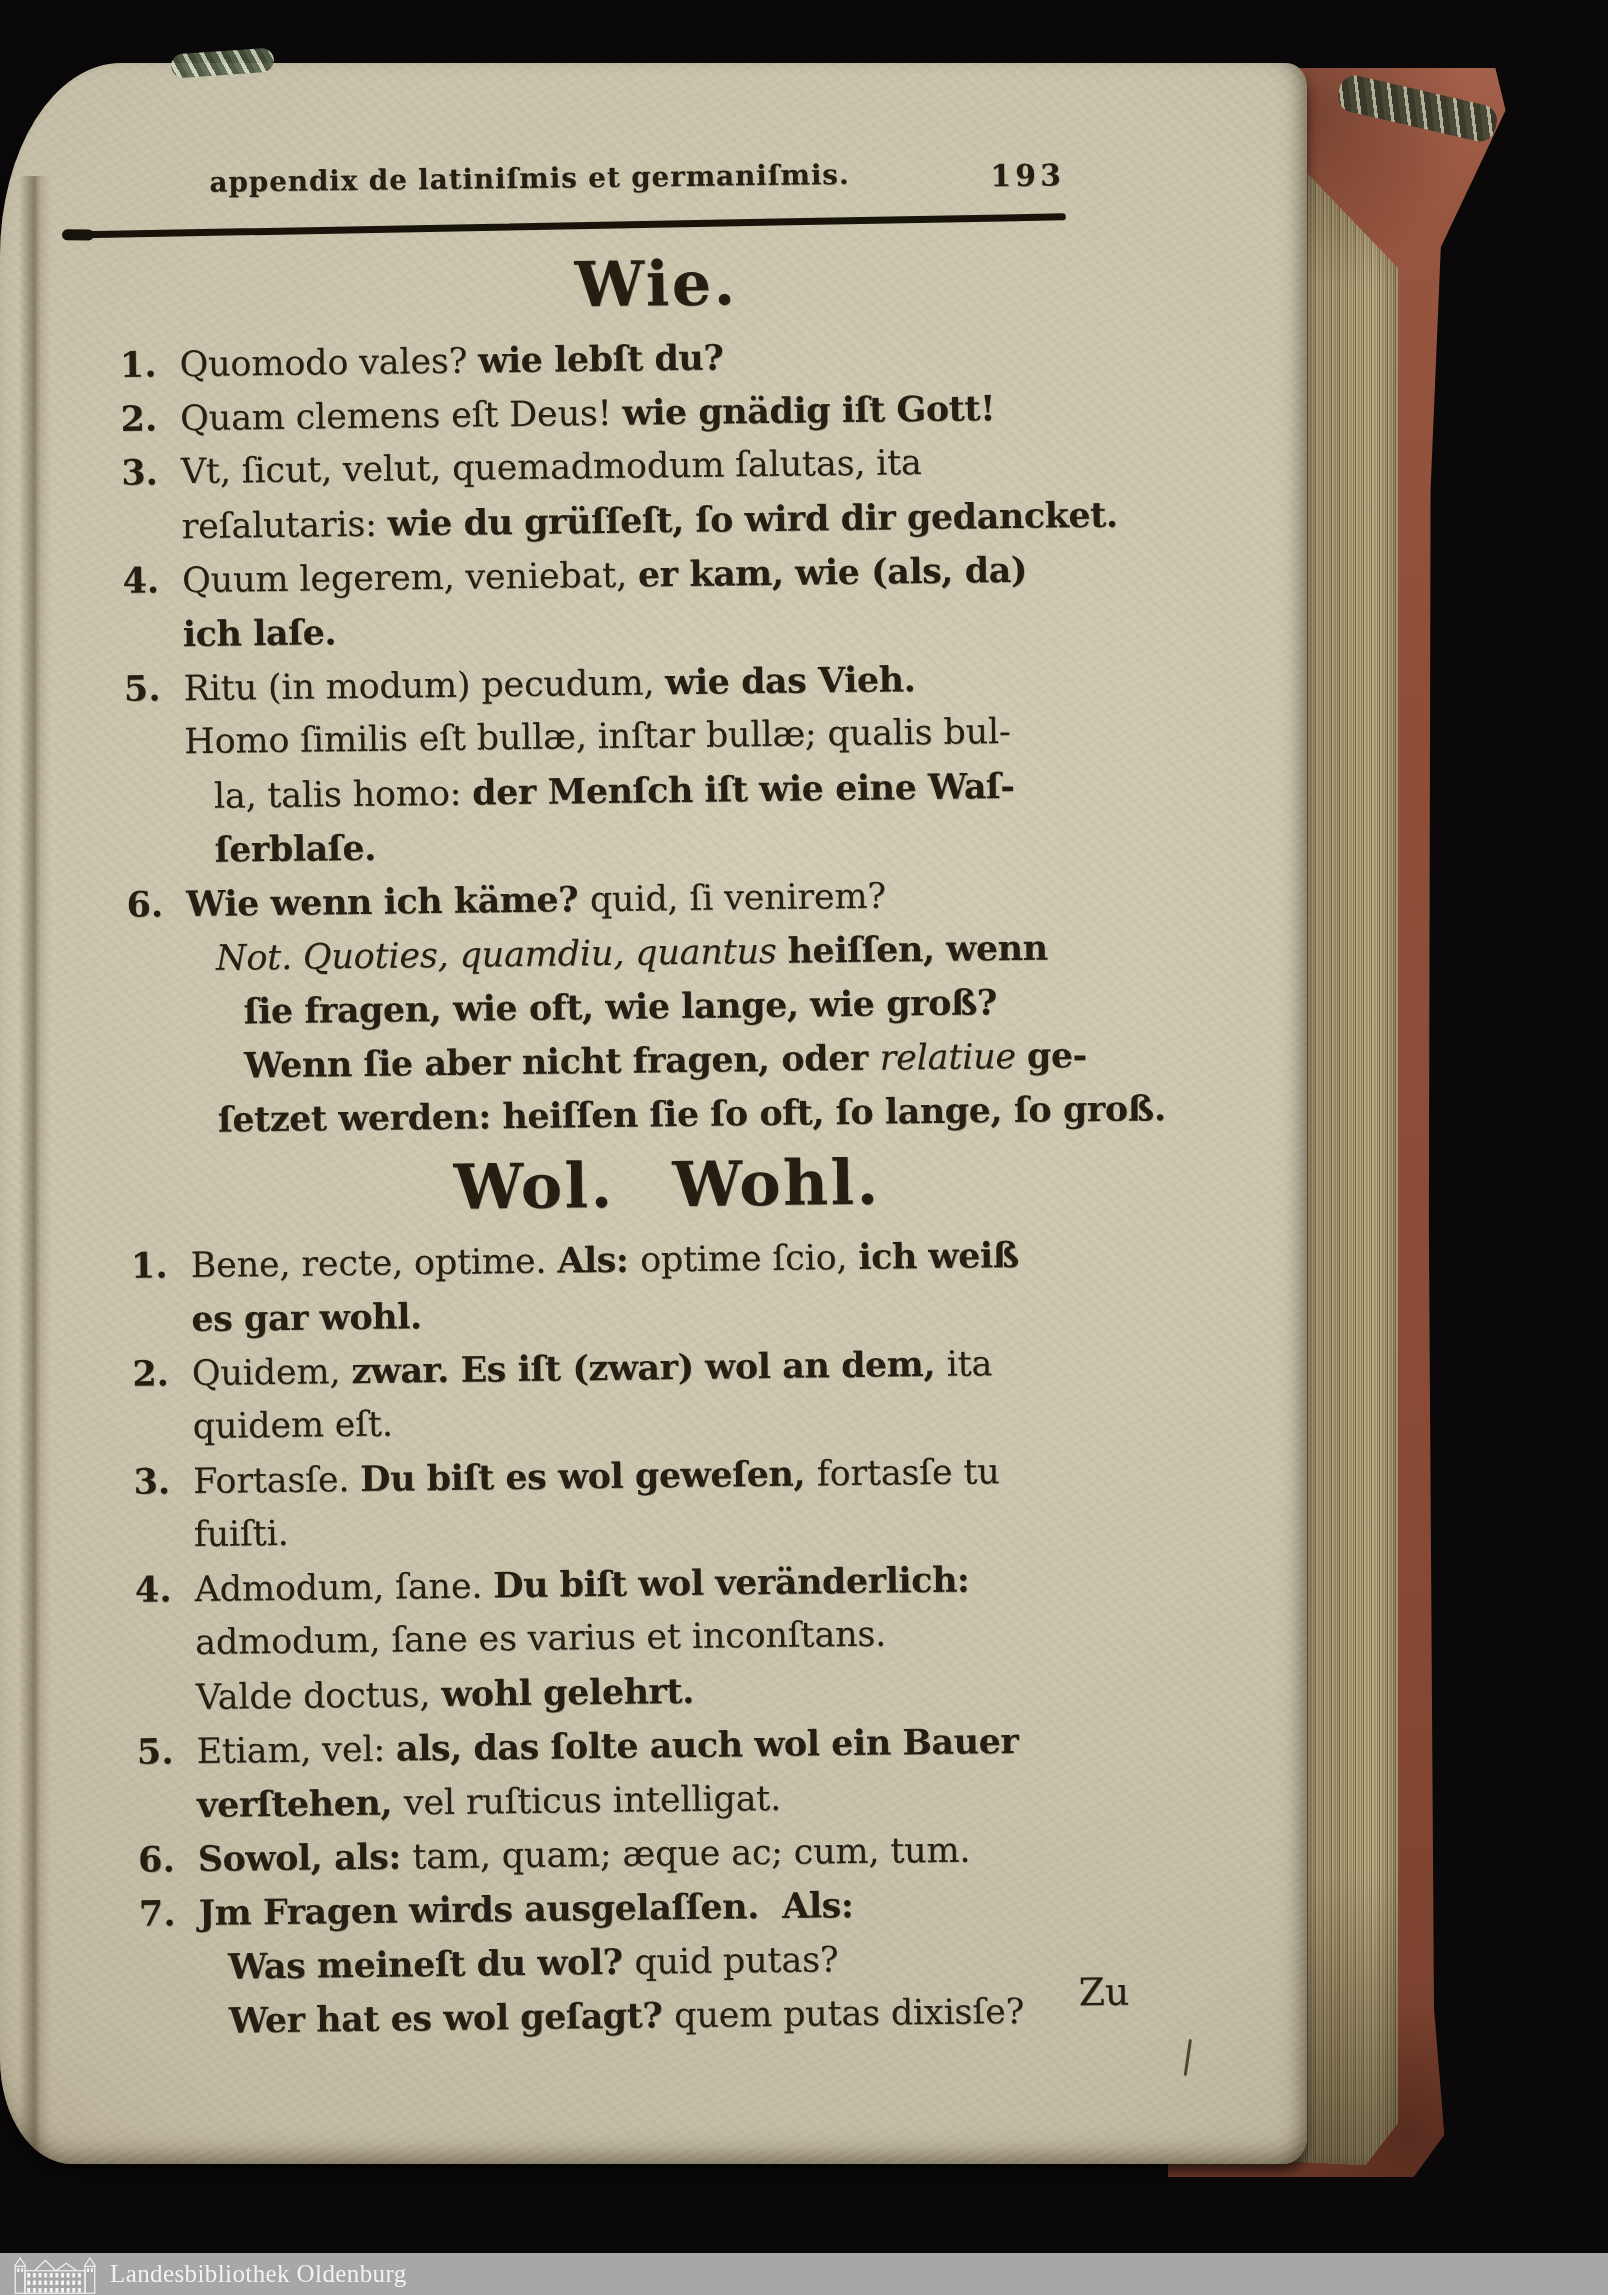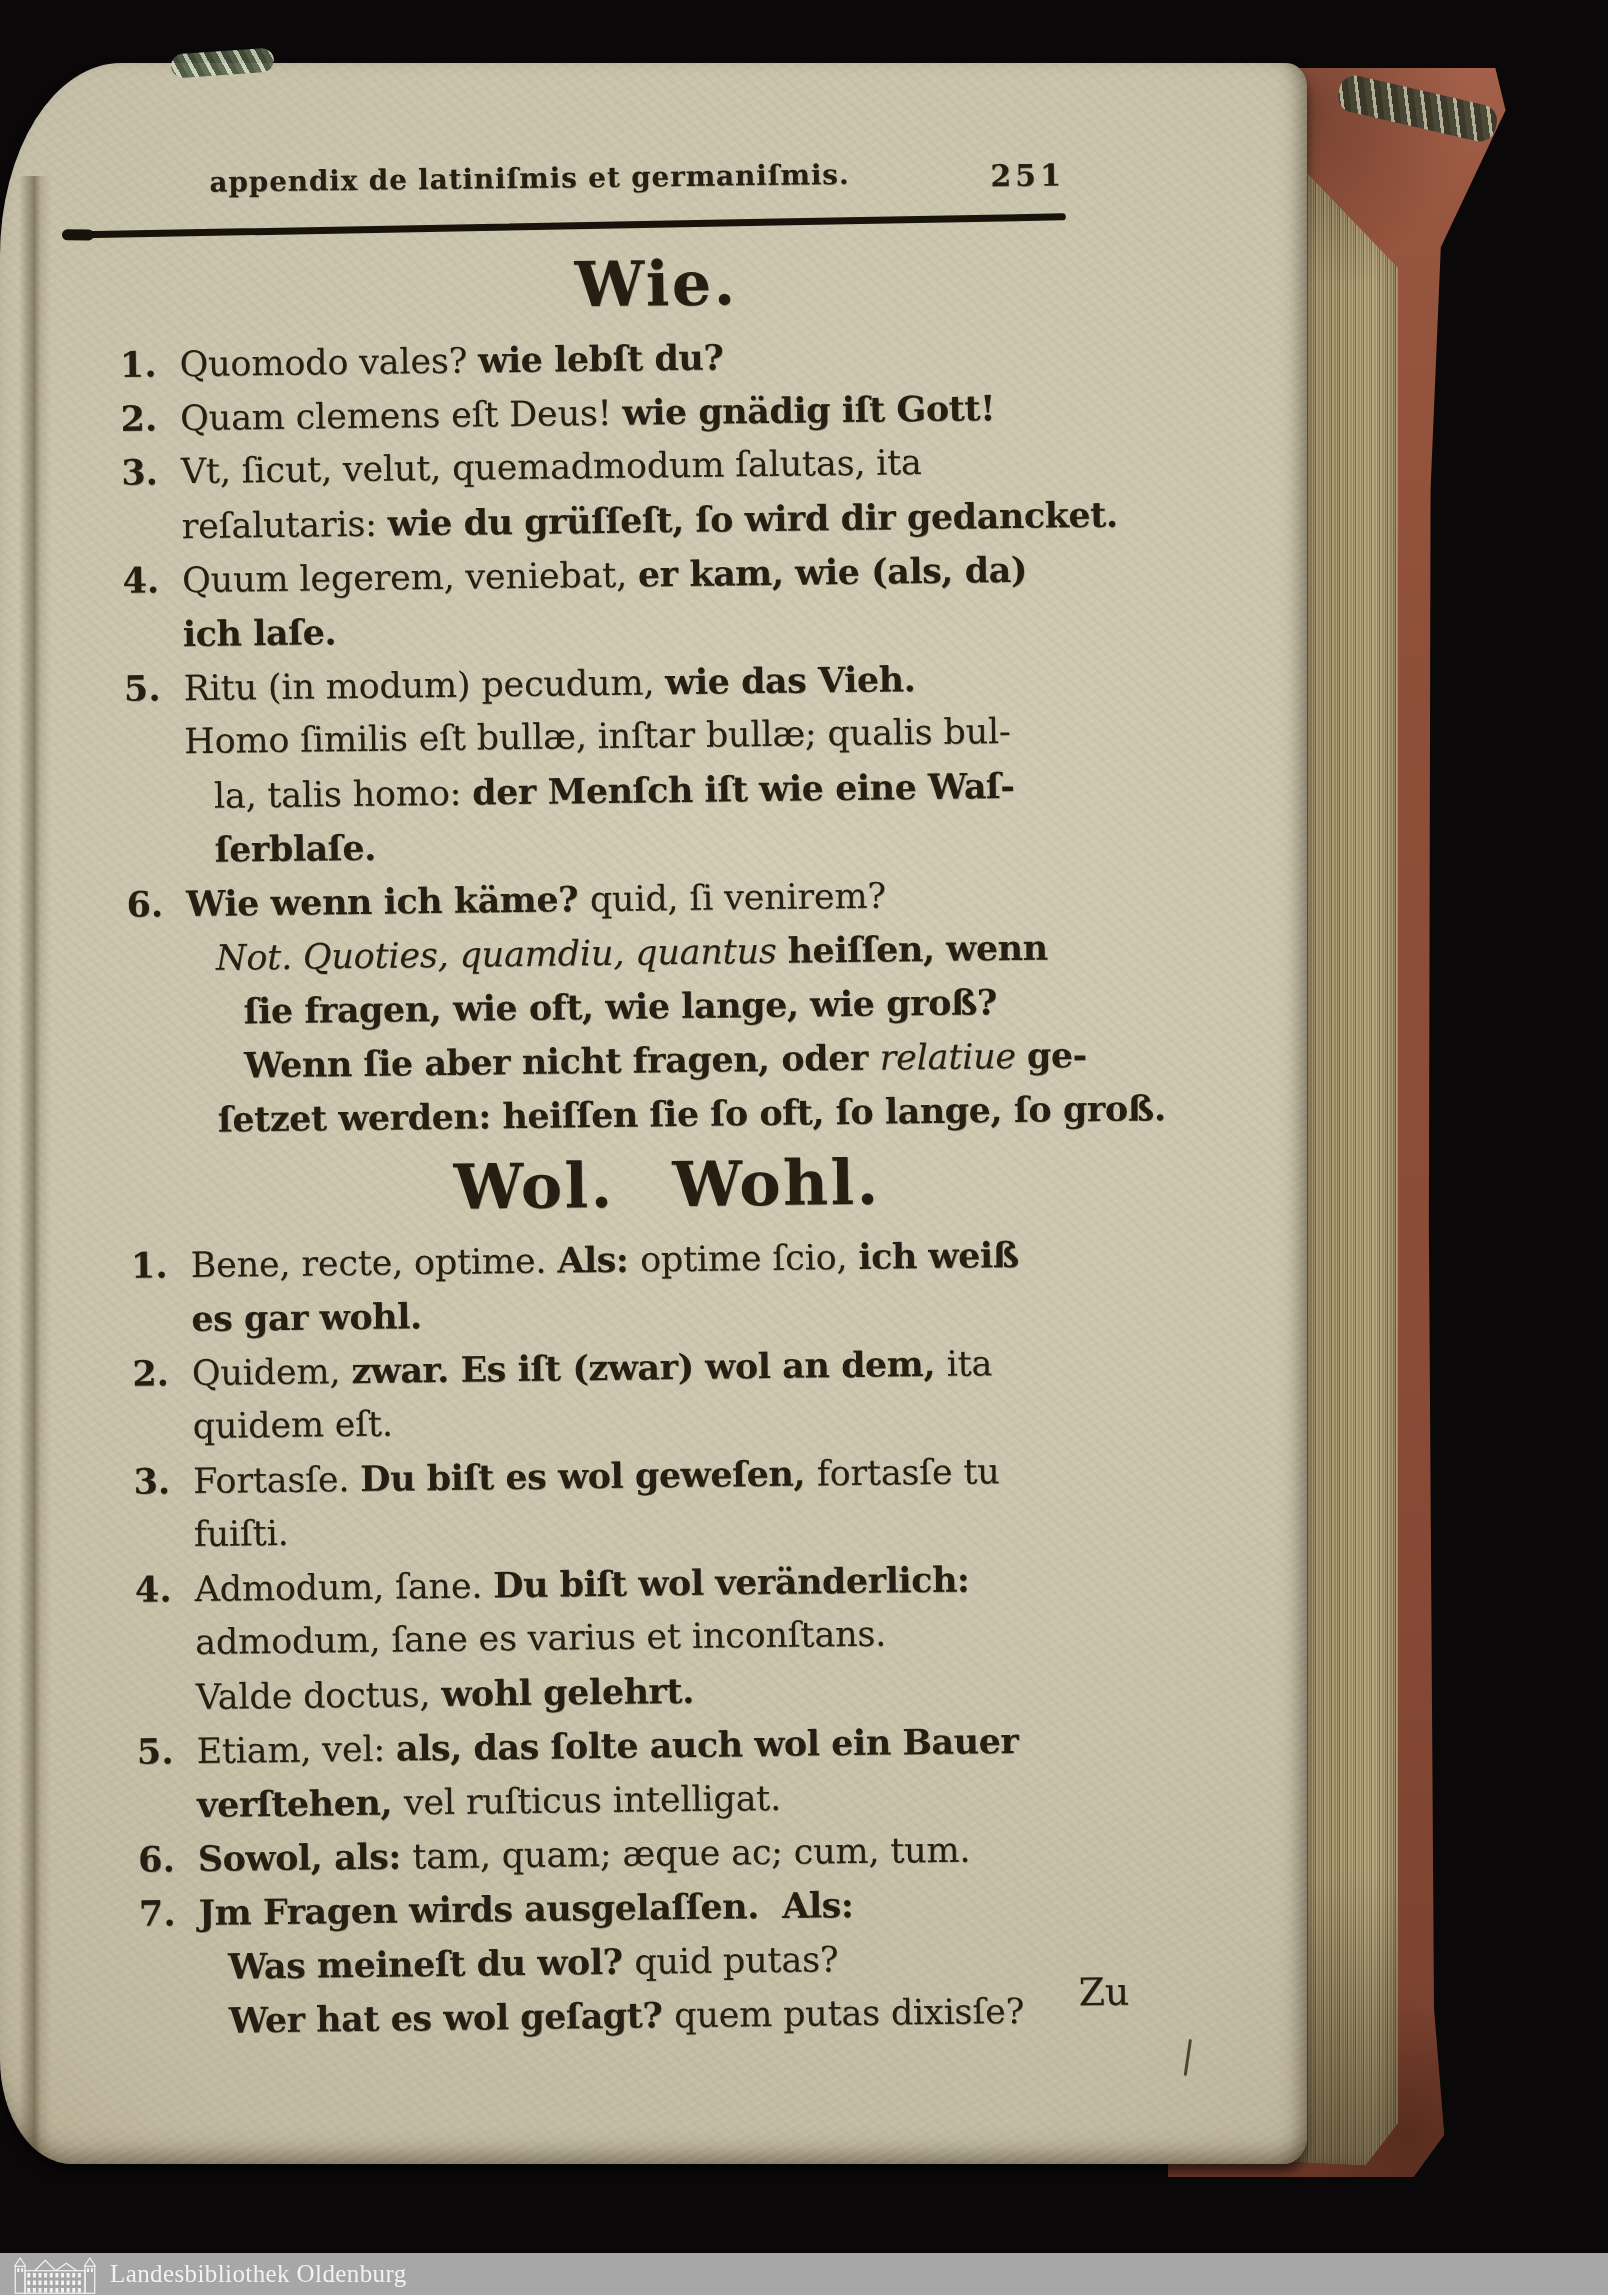--- a/index.html
+++ b/index.html
@@ -115,21 +115,21 @@
   <div class="cover"></div>
   <div class="headband-right"></div>
   <div class="fore-edge"></div>
 
   <div class="page">
     <div class="grain"></div>
     <div class="gutter"></div>
 
     <div class="text-layer">
       <div class="running-title">appendix de latiniſmis et germaniſmis.</div>
-      <div class="page-number">251</div>
+      <div class="page-number">193</div>
       <div class="rule"></div>
 
       <div class="content">
           <div class="section-heading">Wie.</div>
           <div class="line ind0"><span class="num">1.</span><span class="lat">Quomodo vales? </span><span class="frk">wie lebſt du?</span></div>
           <div class="line ind0"><span class="num">2.</span><span class="lat">Quam clemens eſt Deus! </span><span class="frk">wie gnädig iſt Gott!</span></div>
           <div class="line ind0"><span class="num">3.</span><span class="lat">Vt, ſicut, velut, quemadmodum ſalutas, ita</span></div>
           <div class="line ind0"><span class="lat">reſalutaris: </span><span class="frk">wie du grüſſeſt, ſo wird dir gedancket.</span></div>
           <div class="line ind0"><span class="num">4.</span><span class="lat">Quum legerem, veniebat, </span><span class="frk">er kam, wie (als, da)</span></div>
           <div class="line ind0"><span class="frk">ich laſe.</span></div>

